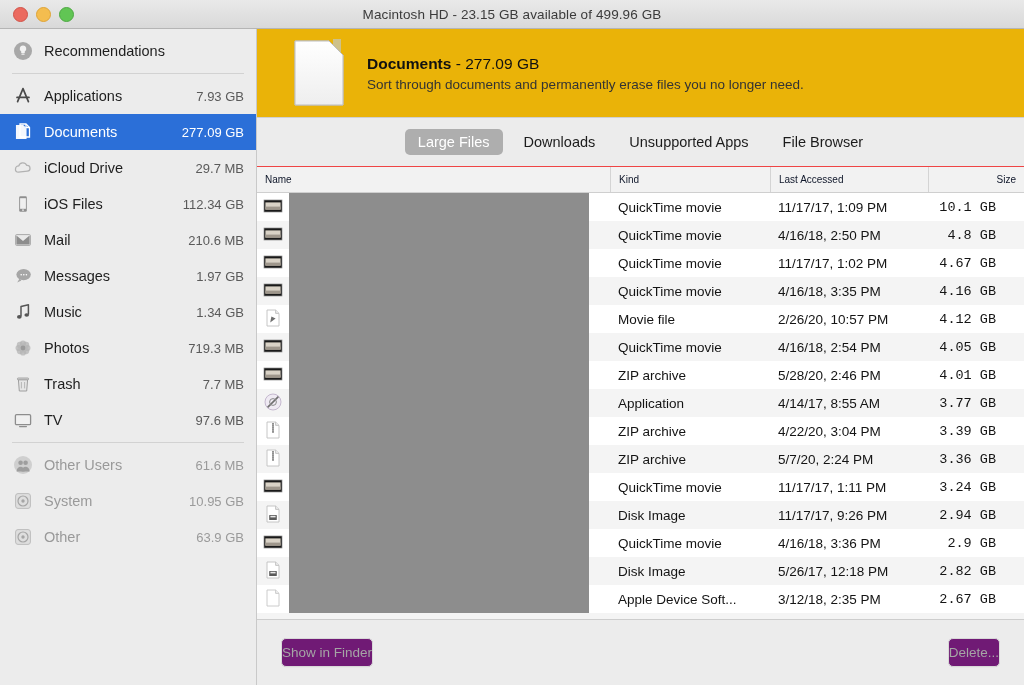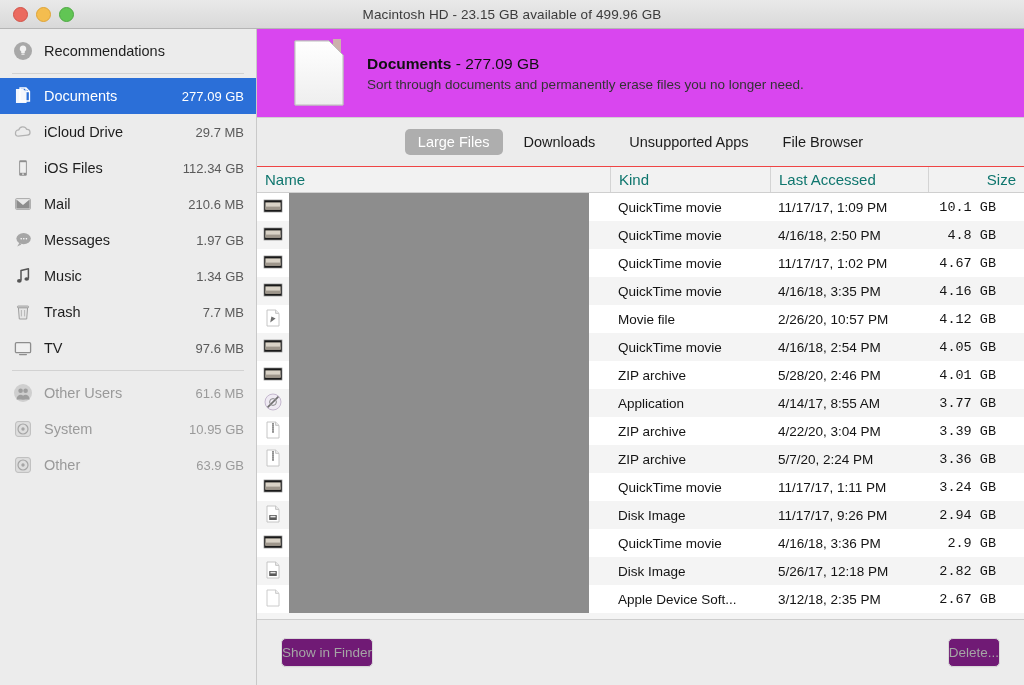--- a/index.html
+++ b/index.html
@@ -119,21 +119,21 @@
   .main {
     flex: 1 1 auto;
     min-width: 0;
     background: #ffffff;
     display: flex;
     flex-direction: column;
   }
 
   .main-header {
     flex: 0 0 89px;
-    background: #d946ef;
+    background: #eab308;
     border-bottom: 1px solid #d0d0d0;
     display: flex;
     align-items: center;
     padding-left: 32px;
     gap: 18px;
     box-sizing: border-box;
   }
   .doc-icon {
     width: 60px;
     height: 70px;
@@ -173,22 +173,22 @@
     color: #ffffff;
   }
 
   
   .col-head {
     flex: 0 0 25px;
     background: #f2f2f2;
     border-bottom: 1px solid #cfcfcf;
     display: flex;
     align-items: flex-start;
-    font-size: 15px;
-    color: #0f766e;
+    font-size: 10px;
+    color: #0f172a;
     box-sizing: border-box;
   }
   .ch { box-sizing: border-box; padding: 0 8px; height: 25px; line-height: 25px; }
   .ch.divider { border-left: 1px solid #d4d4d4; }
 
   .c-name { width: 353px; flex: 0 0 353px; }
   .c-kind { width: 160px; flex: 0 0 160px; }
   .c-last { width: 158px; flex: 0 0 158px; }
   .c-size { flex: 1 1 auto; text-align: right; }
 
@@ -278,20 +278,30 @@
               <svg width="20" height="20" viewBox="0 0 20 20">
                 <circle cx="10" cy="10" r="9" fill="#a8a8a8"></circle>
                 <path d="M10 4.5a3.2 3.2 0 0 0-1.8 5.9v1.6h3.6v-1.6A3.2 3.2 0 0 0 10 4.5z" fill="#f2f2f2"></path>
                 <rect x="8.4" y="12.6" width="3.2" height="1.2" rx="0.5" fill="#f2f2f2"></rect>
               </svg>
             </span>
             <span class="side-label">Recommendations</span>
             <span class="side-size"></span>
           </div>
           <div class="side-sep"></div>
+          <div class="side-row">
+            <span class="side-icon">
+              <svg width="20" height="20" viewBox="0 0 20 20">
+                <path d="M10 2.6 L15.4 15.6 M10 2.6 L4.6 15.6" stroke="#4a4a4a" stroke-width="1.7" fill="none" stroke-linecap="round"></path>
+                <path d="M4 11.4 H16" stroke="#4a4a4a" stroke-width="1.7" stroke-linecap="round"></path>
+              </svg>
+            </span>
+            <span class="side-label">Applications</span>
+            <span class="side-size">7.93 GB</span>
+          </div>
           <div class="side-row selected">
             <span class="side-icon">
               <svg width="20" height="20" viewBox="0 0 20 20">
                 <path d="M3.5 3.5 H10 L13 6.5 V16.5 H3.5 Z" fill="#ffffff" stroke="#ffffff" stroke-width="1.1" opacity="0.95"></path>
                 <path d="M7 2 H13 L16.5 5.5 V15 H7 Z" fill="none" stroke="#ffffff" stroke-width="1.3"></path>
                 <path d="M13 2 V5.5 H16.5" fill="none" stroke="#ffffff" stroke-width="1.3"></path>
               </svg>
             </span>
             <span class="side-label">Documents</span>
             <span class="side-size">277.09 GB</span>
@@ -342,20 +352,37 @@
           <div class="side-row">
             <span class="side-icon">
               <svg width="20" height="20" viewBox="0 0 20 20">
                 <path d="M8 14.5 V4.6 L15.4 2.8 V12.6" fill="none" stroke="#555555" stroke-width="1.5" stroke-linejoin="round"></path>
                 <ellipse cx="6.3" cy="14.9" rx="2.3" ry="1.8" fill="#555555"></ellipse>
                 <ellipse cx="13.7" cy="13" rx="2.3" ry="1.8" fill="#555555"></ellipse>
               </svg>
             </span>
             <span class="side-label">Music</span>
             <span class="side-size">1.34 GB</span>
+          </div>
+          <div class="side-row">
+            <span class="side-icon">
+              <svg width="20" height="20" viewBox="0 0 20 20">
+                <ellipse cx="14.4" cy="10" rx="3.1" ry="3.1" fill="#b4b4b4" opacity="0.75"></ellipse>
+                <ellipse cx="13.11126983722081" cy="13.11126983722081" rx="3.1" ry="3.1" fill="#b4b4b4" opacity="0.75"></ellipse>
+                <ellipse cx="10" cy="14.4" rx="3.1" ry="3.1" fill="#b4b4b4" opacity="0.75"></ellipse>
+                <ellipse cx="6.888730162779191" cy="13.11126983722081" rx="3.1" ry="3.1" fill="#b4b4b4" opacity="0.75"></ellipse>
+                <ellipse cx="5.6" cy="10" rx="3.1" ry="3.1" fill="#b4b4b4" opacity="0.75"></ellipse>
+                <ellipse cx="6.88873016277919" cy="6.888730162779191" rx="3.1" ry="3.1" fill="#b4b4b4" opacity="0.75"></ellipse>
+                <ellipse cx="10" cy="5.6" rx="3.1" ry="3.1" fill="#b4b4b4" opacity="0.75"></ellipse>
+                <ellipse cx="13.111269837220808" cy="6.88873016277919" rx="3.1" ry="3.1" fill="#b4b4b4" opacity="0.75"></ellipse>
+                <circle cx="10" cy="10" r="2.4" fill="#9a9a9a"></circle>
+              </svg>
+            </span>
+            <span class="side-label">Photos</span>
+            <span class="side-size">719.3 MB</span>
           </div>
           <div class="side-row">
             <span class="side-icon">
               <svg width="20" height="20" viewBox="0 0 20 20">
                 <path d="M5.4 5.6 H14.6 L13.7 17 H6.3 Z" fill="#e6e6e6" stroke="#9e9e9e" stroke-width="1" stroke-linejoin="round"></path>
                 <rect x="4.4" y="4" width="11.2" height="1.8" rx="0.8" fill="#d5d5d5" stroke="#9e9e9e" stroke-width="0.9"></rect>
                 <path d="M8.4 8 V14.4 M11.6 8 V14.4" stroke="#b0b0b0" stroke-width="0.9"></path>
               </svg>
             </span>
             <span class="side-label">Trash</span>

